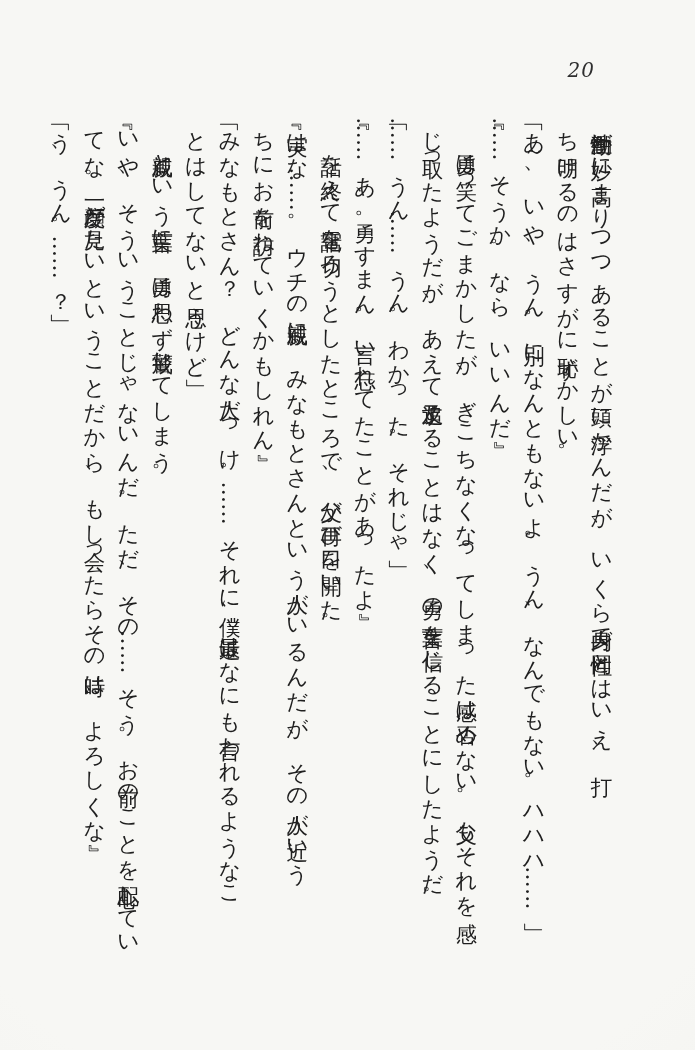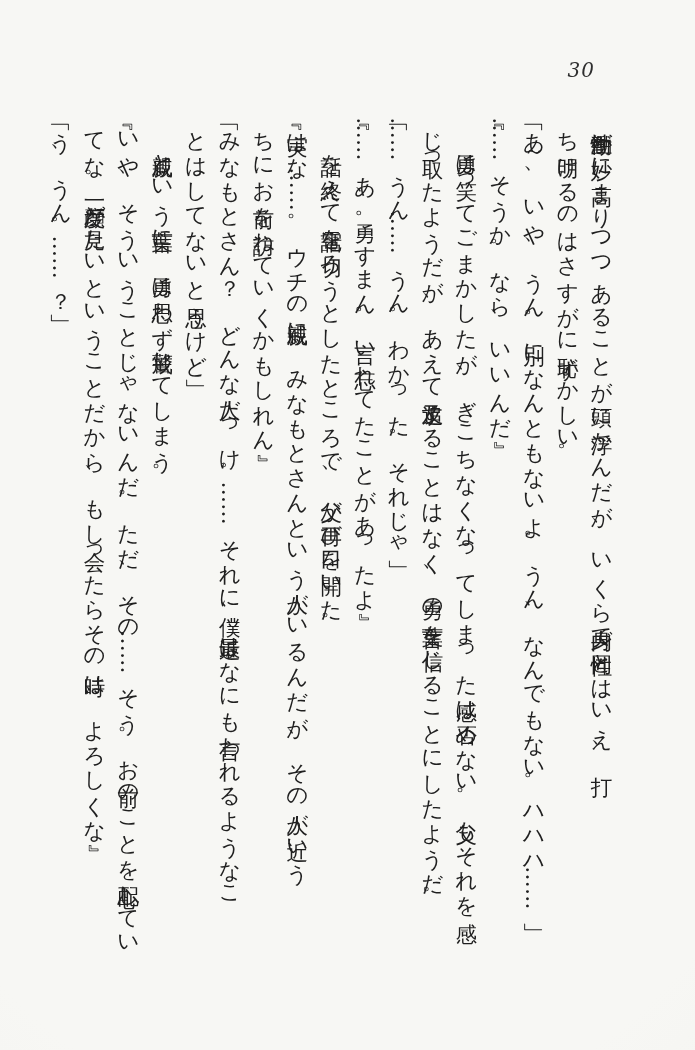--- a/index.html
+++ b/index.html
@@ -46,21 +46,21 @@
     margin: 0;
     padding: 0;
     line-height: 33.8px;
     white-space: nowrap;
   }
 </style>
 </head>
 <body>
 
 <div class="book-page">
-  <div class="page-number">30</div>
+  <div class="page-number">20</div>
   <div class="text-block">
       <p class="line">性衝動が妙に高まりつつあることが頭に浮かんだが、いくら身内で同性とはいえ、打</p>
       <p class="line">ち明けるのはさすがに恥ずかしい。</p>
       <p class="line">「あ～、いや、うん。別になんともないよ。うん、なんでもない。ハハハ……」</p>
       <p class="line">『……そうか。なら、いいんだ』</p>
       <p class="line">　勇は笑ってごまかしたが、ぎこちなくなってしまった感は否めない。父もそれを感</p>
       <p class="line">じ取ったようだが、あえて追及することはなく、勇の言葉を信じることにしたようだ。</p>
       <p class="line">「……うん……うん。わかった。それじゃ」</p>
       <p class="line">『……あ、勇。すまん。言い忘れてたことがあったよ』</p>
       <p class="line">　話を終えて電話を切ろうとしたところで、父が再び口を開いた。</p>

